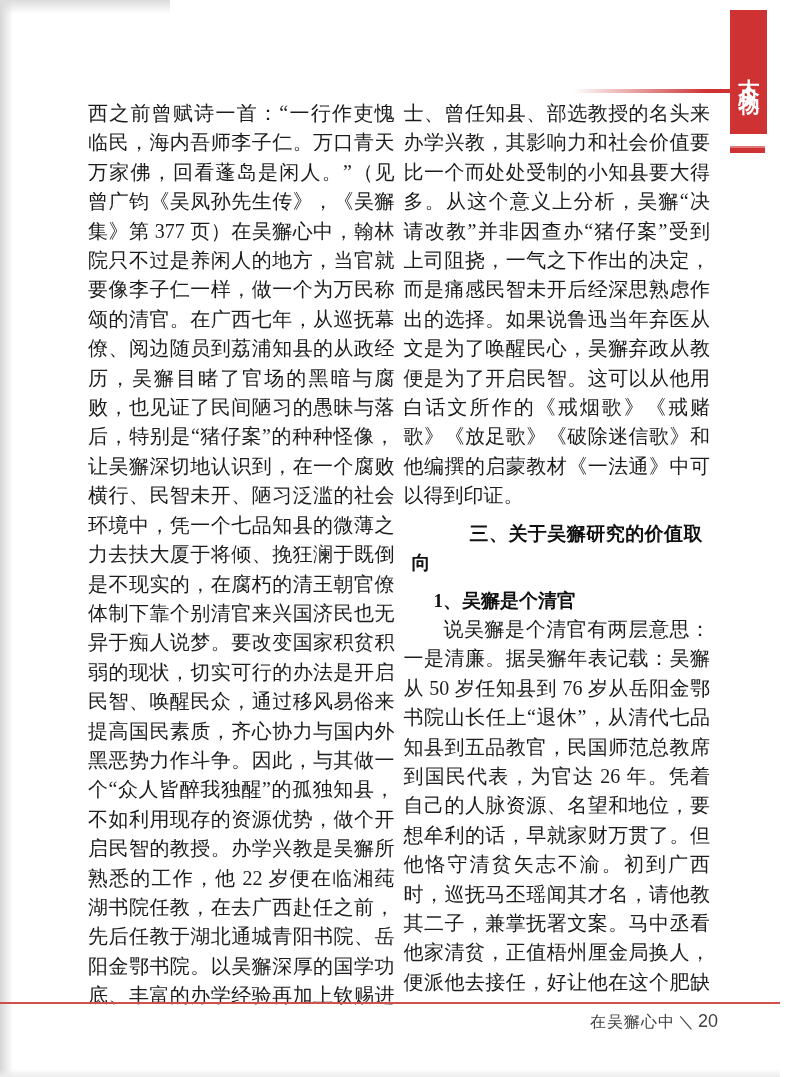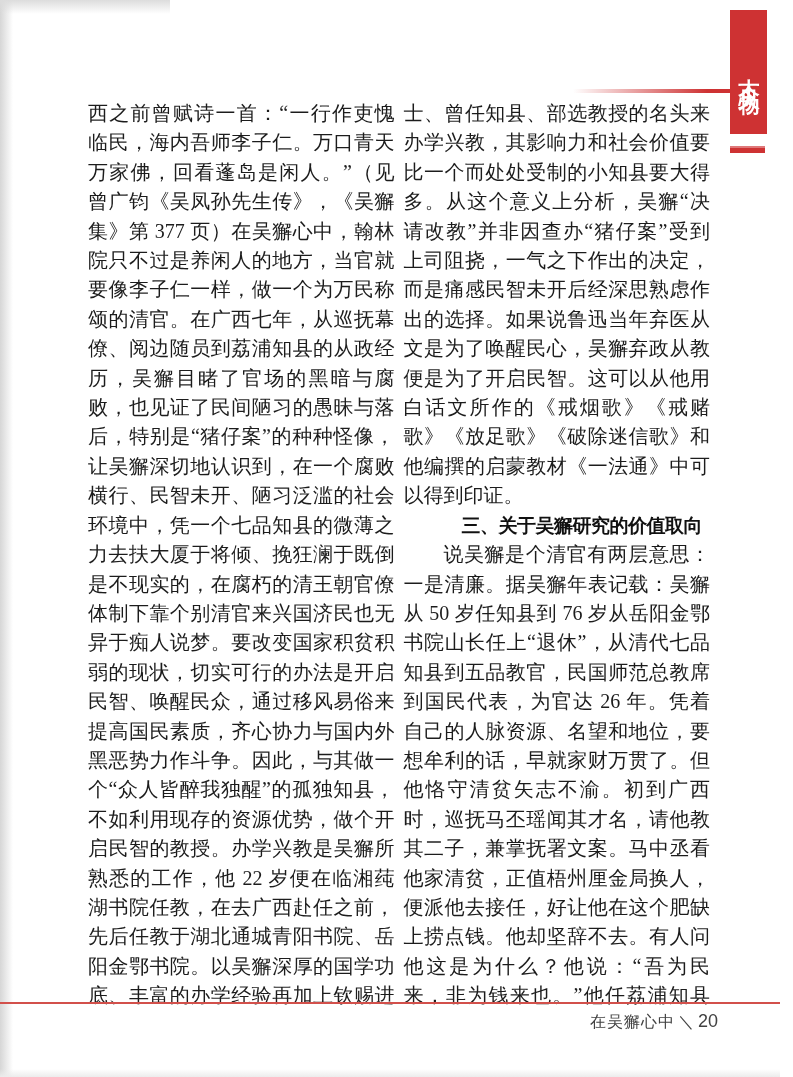--- a/index.html
+++ b/index.html
@@ -82,21 +82,21 @@
     font-family: "Liberation Serif", "DejaVu Serif", serif;
     font-size: 20px;
     line-height: 29.4px;
     color: #1c1c1c;
     text-align: justify;
     word-break: break-all;
   }
   .article p { margin: 0; }
   .article p.ind { text-indent: 2em; }
   .article h3 {
-    margin: 0;
+    margin: 8px;
     font-family: "Liberation Sans", "DejaVu Sans", sans-serif;
     font-weight: bold;
     font-size: 19px;
     line-height: 29.4px;
     text-indent: 58px;
     color: #111111;
     letter-spacing: -0.5px;
   }
   .article h4 {
     margin: 0;
@@ -142,20 +142,21 @@
   <div class="rule-gradient"></div>
 
   <div class="banner">
     <span class="banner-text">古今人物</span>
   </div>
   <div class="banner-bar"></div>
 
   <div class="article">
     <p>西之前曾赋诗一首：“一行作吏愧临民，海内吾师李子仁。万口青天万家佛，回看蓬岛是闲人。”（见曾广钧《吴凤孙先生传》，《吴獬集》第 377 页）在吴獬心中，翰林院只不过是养闲人的地方，当官就要像李子仁一样，做一个为万民称颂的清官。在广西七年，从巡抚幕僚、阅边随员到荔浦知县的从政经历，吴獬目睹了官场的黑暗与腐败，也见证了民间陋习的愚昧与落后，特别是“猪仔案”的种种怪像，让吴獬深切地认识到，在一个腐败横行、民智未开、陋习泛滥的社会环境中，凭一个七品知县的微薄之力去扶大厦于将倾、挽狂澜于既倒是不现实的，在腐朽的清王朝官僚体制下靠个别清官来兴国济民也无异于痴人说梦。要改变国家积贫积弱的现状，切实可行的办法是开启民智、唤醒民众，通过移风易俗来提高国民素质，齐心协力与国内外黑恶势力作斗争。因此，与其做一个“众人皆醉我独醒”的孤独知县，不如利用现存的资源优势，做个开启民智的教授。办学兴教是吴獬所熟悉的工作，他 22 岁便在临湘莼湖书院任教，在去广西赴任之前，先后任教于湖北通城青阳书院、岳阳金鄂书院。以吴獬深厚的国学功底、丰富的办学经验再加上钦赐进士、曾任知县、部选教授的名头来办学兴教，其影响力和社会价值要比一个而处处受制的小知县要大得多。从这个意义上分析，吴獬“决请改教”并非因查办“猪仔案”受到上司阻挠，一气之下作出的决定，而是痛感民智未开后经深思熟虑作出的选择。如果说鲁迅当年弃医从文是为了唤醒民心，吴獬弃政从教便是为了开启民智。这可以从他用白话文所作的《戒烟歌》《戒赌歌》《放足歌》《破除迷信歌》和他编撰的启蒙教材《一法通》中可以得到印证。</p>
     <h3>三、关于吴獬研究的价值取向</h3>
+    <h4>1、吴獬是个清官</h4>
     <p class="ind">说吴獬是个清官有两层意思：一是清廉。据吴獬年表记载：吴獬从 50 岁任知县到 76 岁从岳阳金鄂书院山长任上“退休”，从清代七品知县到五品教官，民国师范总教席到国民代表，为官达 26 年。凭着自己的人脉资源、名望和地位，要想牟利的话，早就家财万贯了。但他恪守清贫矢志不渝。初到广西时，巡抚马丕瑶闻其才名，请他教其二子，兼掌抚署文案。马中丞看他家清贫，正值梧州厘金局换人，便派他去接任，好让他在这个肥缺上捞点钱。他却坚辞不去。有人问他这是为什么？他说：“吾为民来，非为钱来也。”他任荔浦知县时，当地赌风盛行，抽头以送给官员的贿赂钱叫“摊规”。荔浦每月的“摊规”钱可达二三千贯，其中送给知县的是大头。可是吴獬一到任便作《戒赌歌》相劝，再雷厉风行地禁戒，犯者严治，几个月后，赌风即消，民俗大变。他“终身布衣糙鞋”，民国六年初到岳麓书院讲学时，“布袍、油纸伞，踏钉鞋入室，问‘校长刘寅轩所在’，非刘出，几叱出”（以上参见同上第 379 页）吴獬一生家无余财两袖清风。死后墓葬与当地乡民无异，其遗著都是由其弟子集资刻印的。在“三年清知府，十万雪花银”的封建社会中，是十分少见的。</p>
 
   </div>
 
   <div class="footer-rule"></div>
 
   <div class="footer">
     <span>在吴獬心中</span><span class="sep">＼</span><span class="pagenum">20</span>
   </div>
 

